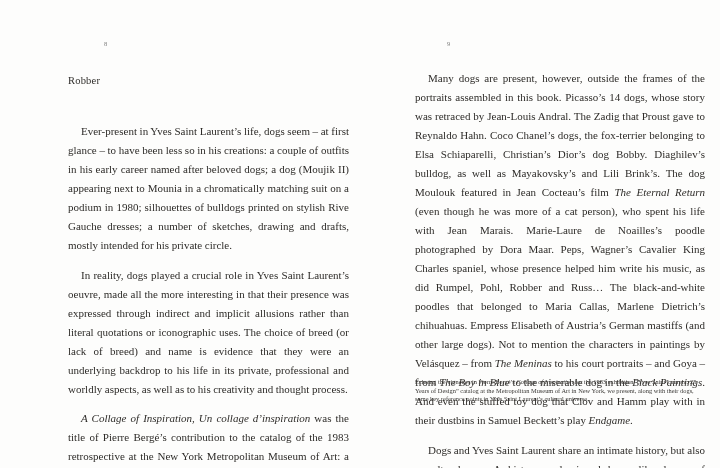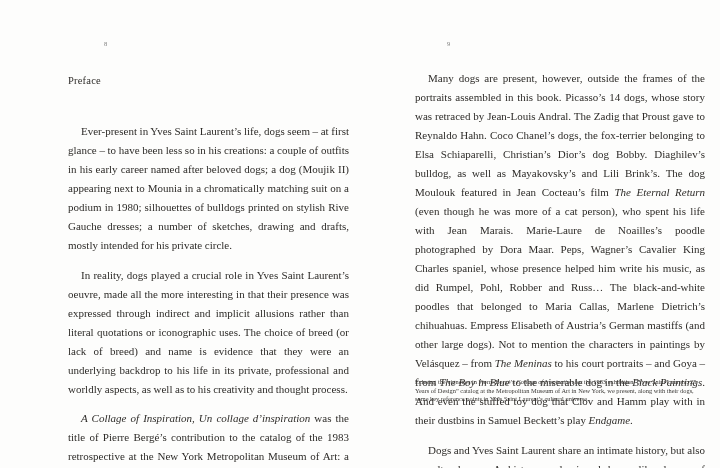--- a/index.html
+++ b/index.html
@@ -69,21 +69,21 @@
   }
   .seg-italic { font-style: italic; }
 </style>
 </head>
 <body>
 
 <div class="spread">
 
   <section class="page page-left">
     <div class="pagenum">8</div>
-    <h1 class="heading">Preface</h1>
+    <h1 class="heading">Robber</h1>
     <div class="body">
       <p><span>Ever-present in Yves Saint Laurent’s life, dogs seem – at first glance – to have been less so in his creations: a couple of outfits in his early career named after beloved dogs; a dog (Moujik II) appearing next to Mounia in a chromatically matching suit on a podium in 1980; silhouettes of bulldogs printed on stylish Rive Gauche dresses; a number of sketches, drawing and drafts, mostly intended for his private circle.</span></p>
       <p><span>In reality, dogs played a crucial role in Yves Saint Laurent’s oeuvre, made all the more interesting in that their presence was expressed through indirect and implicit allusions rather than literal quotations or iconographic uses. The choice of breed (or lack of breed) and name is evidence that they were an underlying backdrop to his life in its private, professional and worldly aspects, as well as to his creativity and thought process.</span></p>
       <p><span class="seg-italic">A Collage of Inspiration, Un collage d’inspiration</span><span> was the title of Pierre Bergé’s contribution to the catalog of the 1983 retrospective at the New York Metropolitan Museum of Art: a kind of mishmash (today it would be called a moodboard) of living beings and works that composed Yves Saint Laurent’s inner landscape. Only one dog was explicitly featured, sitting on Christian Bérard’s lap.</span></p>
     </div>
   </section>
 
   <section class="page page-right">
     <div class="pagenum">9</div>
     <div class="body">

